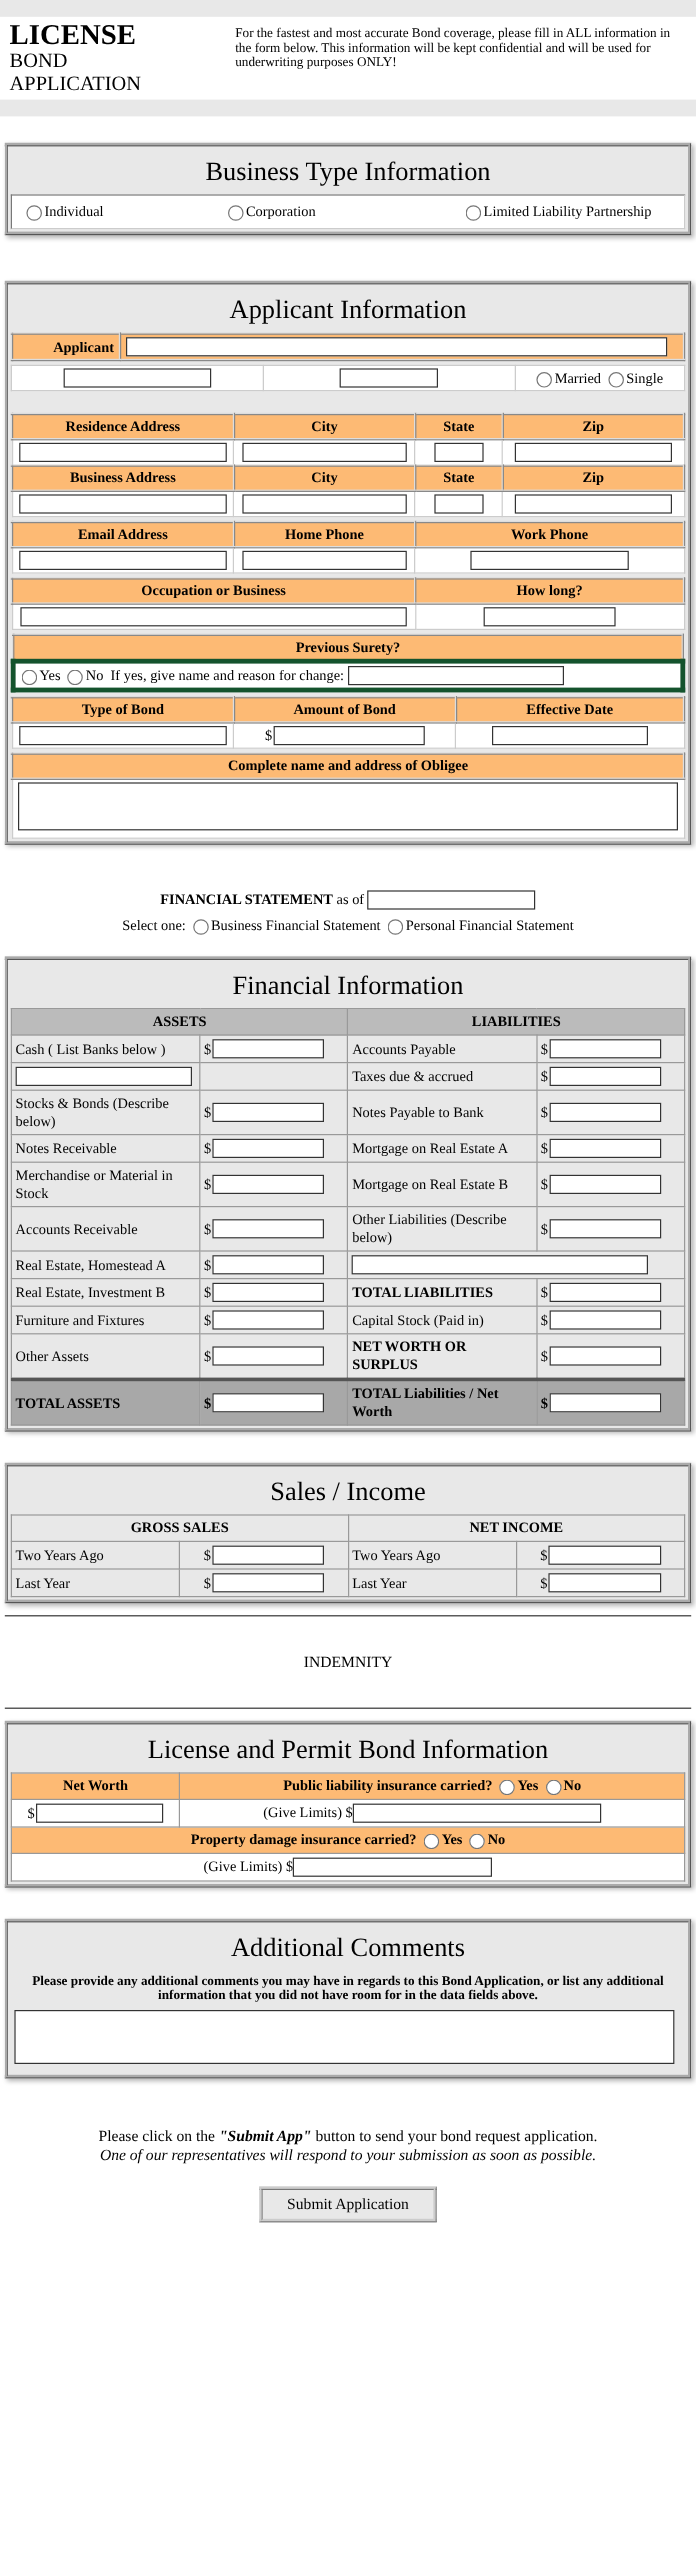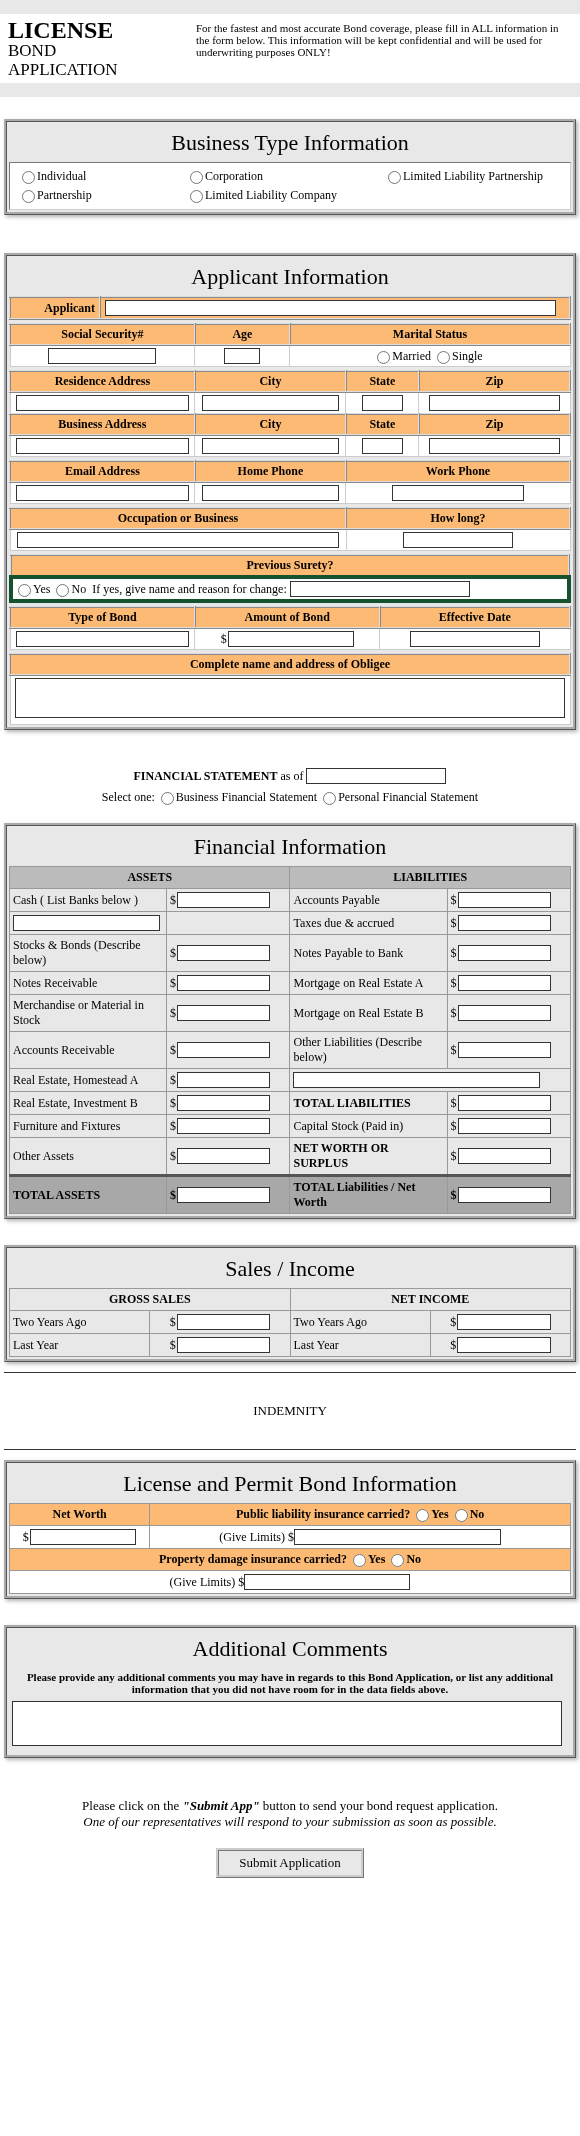--- a/index.html
+++ b/index.html
@@ -56,55 +56,46 @@
 <div style="height:18px"></div>
 
 <div class="sec">
   <div class="sec-title">Business Type Information</div>
   <div class="inner">
     <div class="biz-row">
       <div class="biz-col1"><input type="radio" style=""><span>Individual</span></div>
       <div class="biz-col2"><input type="radio" style=""><span>Corporation</span></div>
       <div class="biz-col3"><input type="radio" style=""><span>Limited Liability Partnership</span></div>
     </div>
-    <div class="biz-row">
-      <div class="biz-col1"><input type="radio" style=""><span>Partnership</span></div>
-      <div class="biz-col2"><input type="radio" style=""><span>Limited Liability Company</span></div>
-    </div>
   </div>
 </div>
 
 <div style="height:30px"></div>
 
 <div class="sec">
   <div class="sec-title">Applicant Information</div>
   <div class="inner2">
     <table>
       <tbody>
           <tr>
             <td class="lbl" style="width:80px;text-align:right">Applicant</td>
           <td class="lbl" style="text-align:left"><input type="text" style="width: 98%;"></td>
           </tr>
     </tbody>
       </table>
     <table style="margin-top:3px">
       <tbody>
-          <tr>
-            <td class="lbl" style="width:33%">Social Security#</td>
-          <td class="lbl" style="width:17%">Age</td>
-          <td class="lbl" colspan="2">Marital Status</td>
-          </tr>
       <tr>
             <td class="cell"><input type="text" style="width: 60%;"></td>
           <td class="cell"><input type="text" style="width: 40%;"></td>
           <td class="cell" colspan="2"><input type="radio" style=""><span>Married</span>&nbsp;&nbsp;<input type="radio" style=""><span>Single</span></td>
           </tr>
     </tbody>
       </table>
-    <table style="margin-top:3px">
+    <table style="margin-top:18px">
       <tbody>
           <tr>
             <td class="lbl" style="width:33%">Residence Address</td>
           <td class="lbl" style="width:27%">City</td>
           <td class="lbl" style="width:13%">State</td>
           <td class="lbl">Zip</td>
           </tr>
       <tr>
             <td class="cell"><input type="text" style="width: 96%;"></td>
           <td class="cell"><input type="text" style="width: 94%;"></td>

